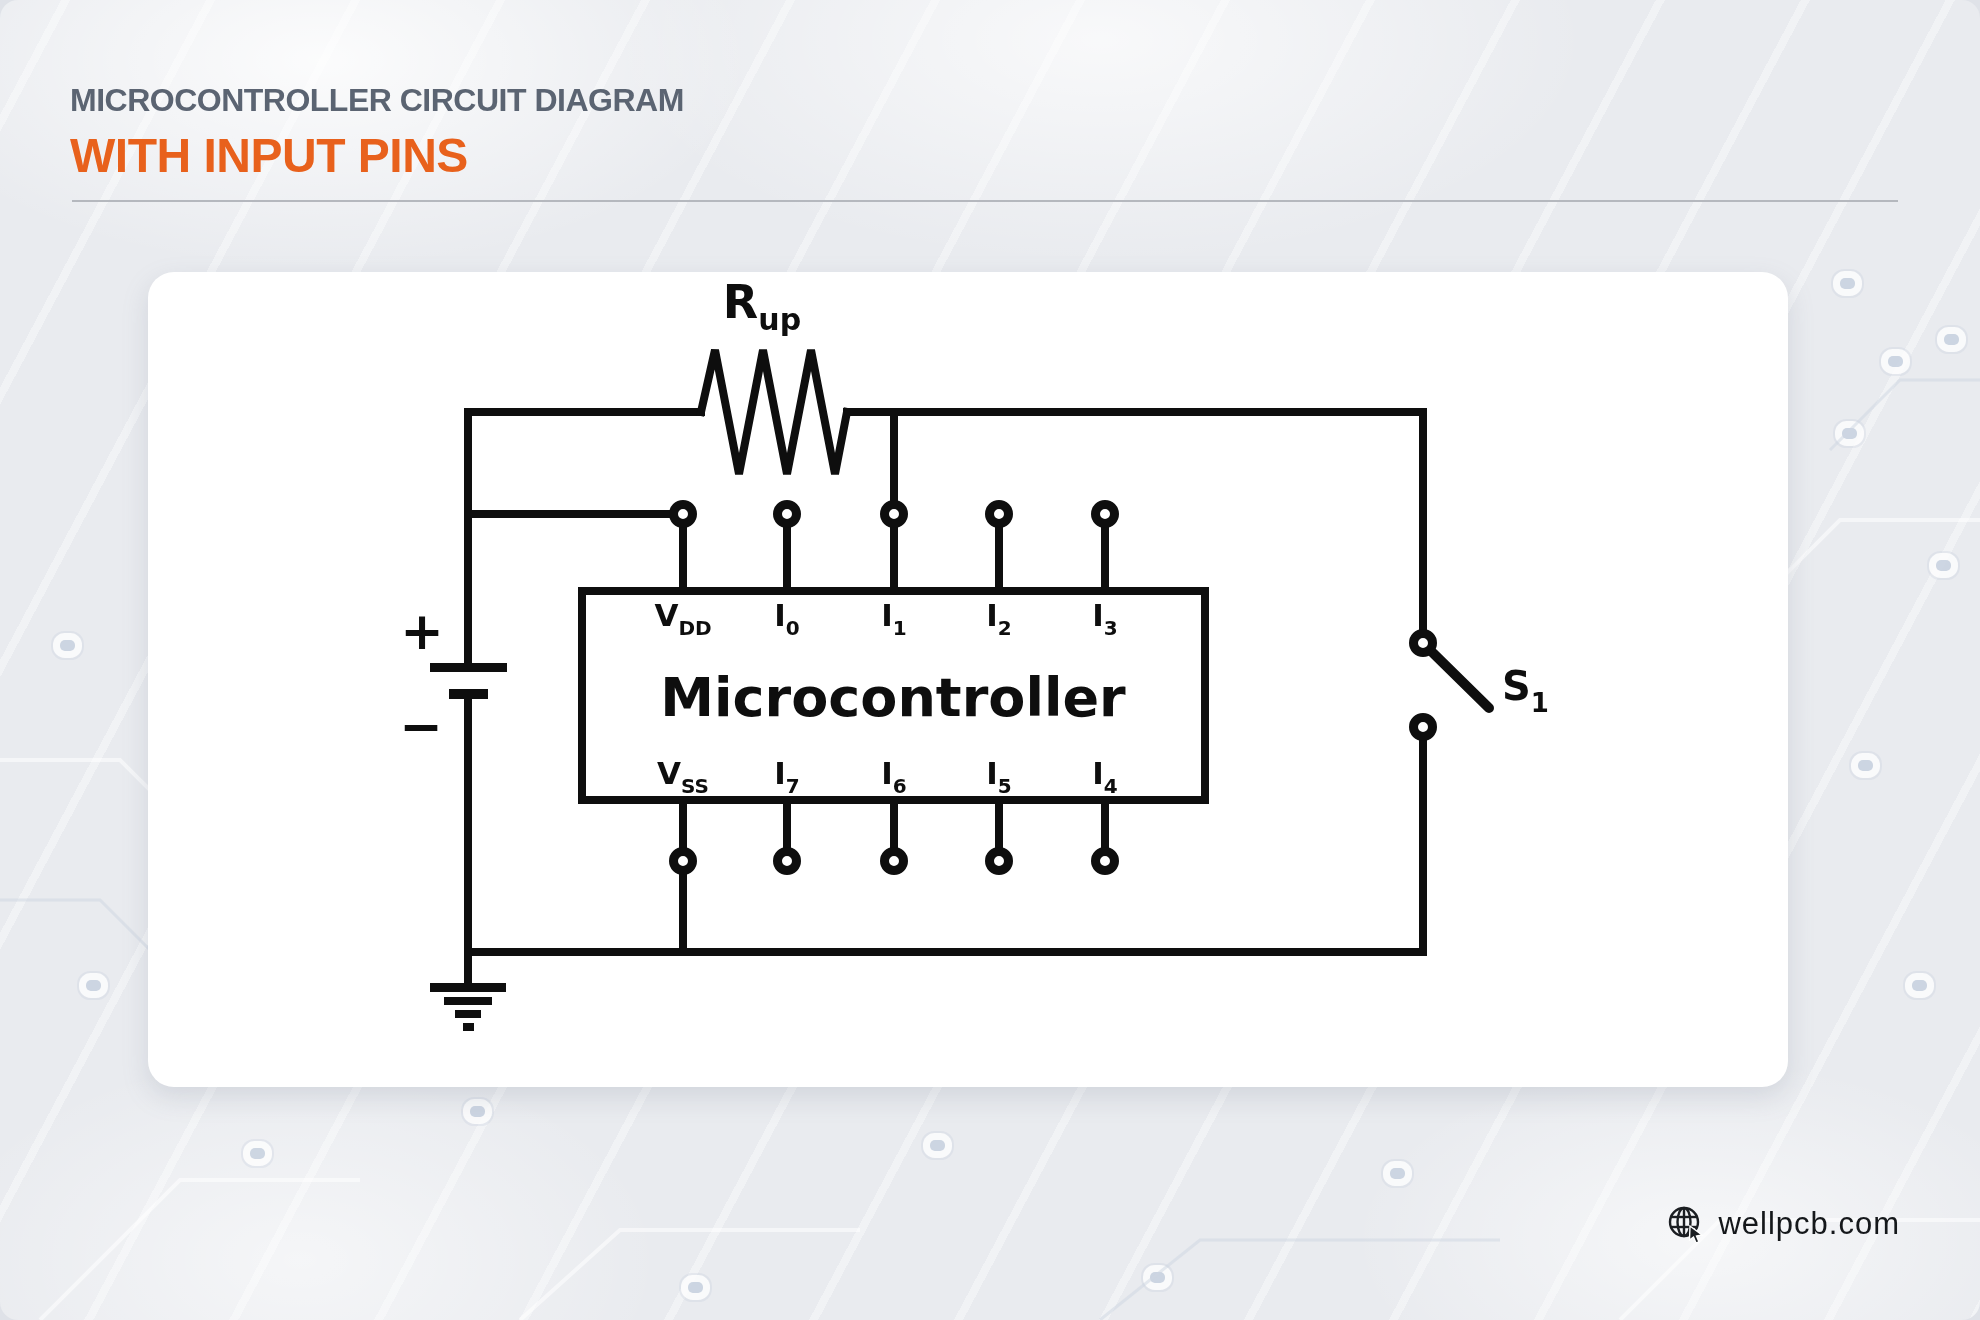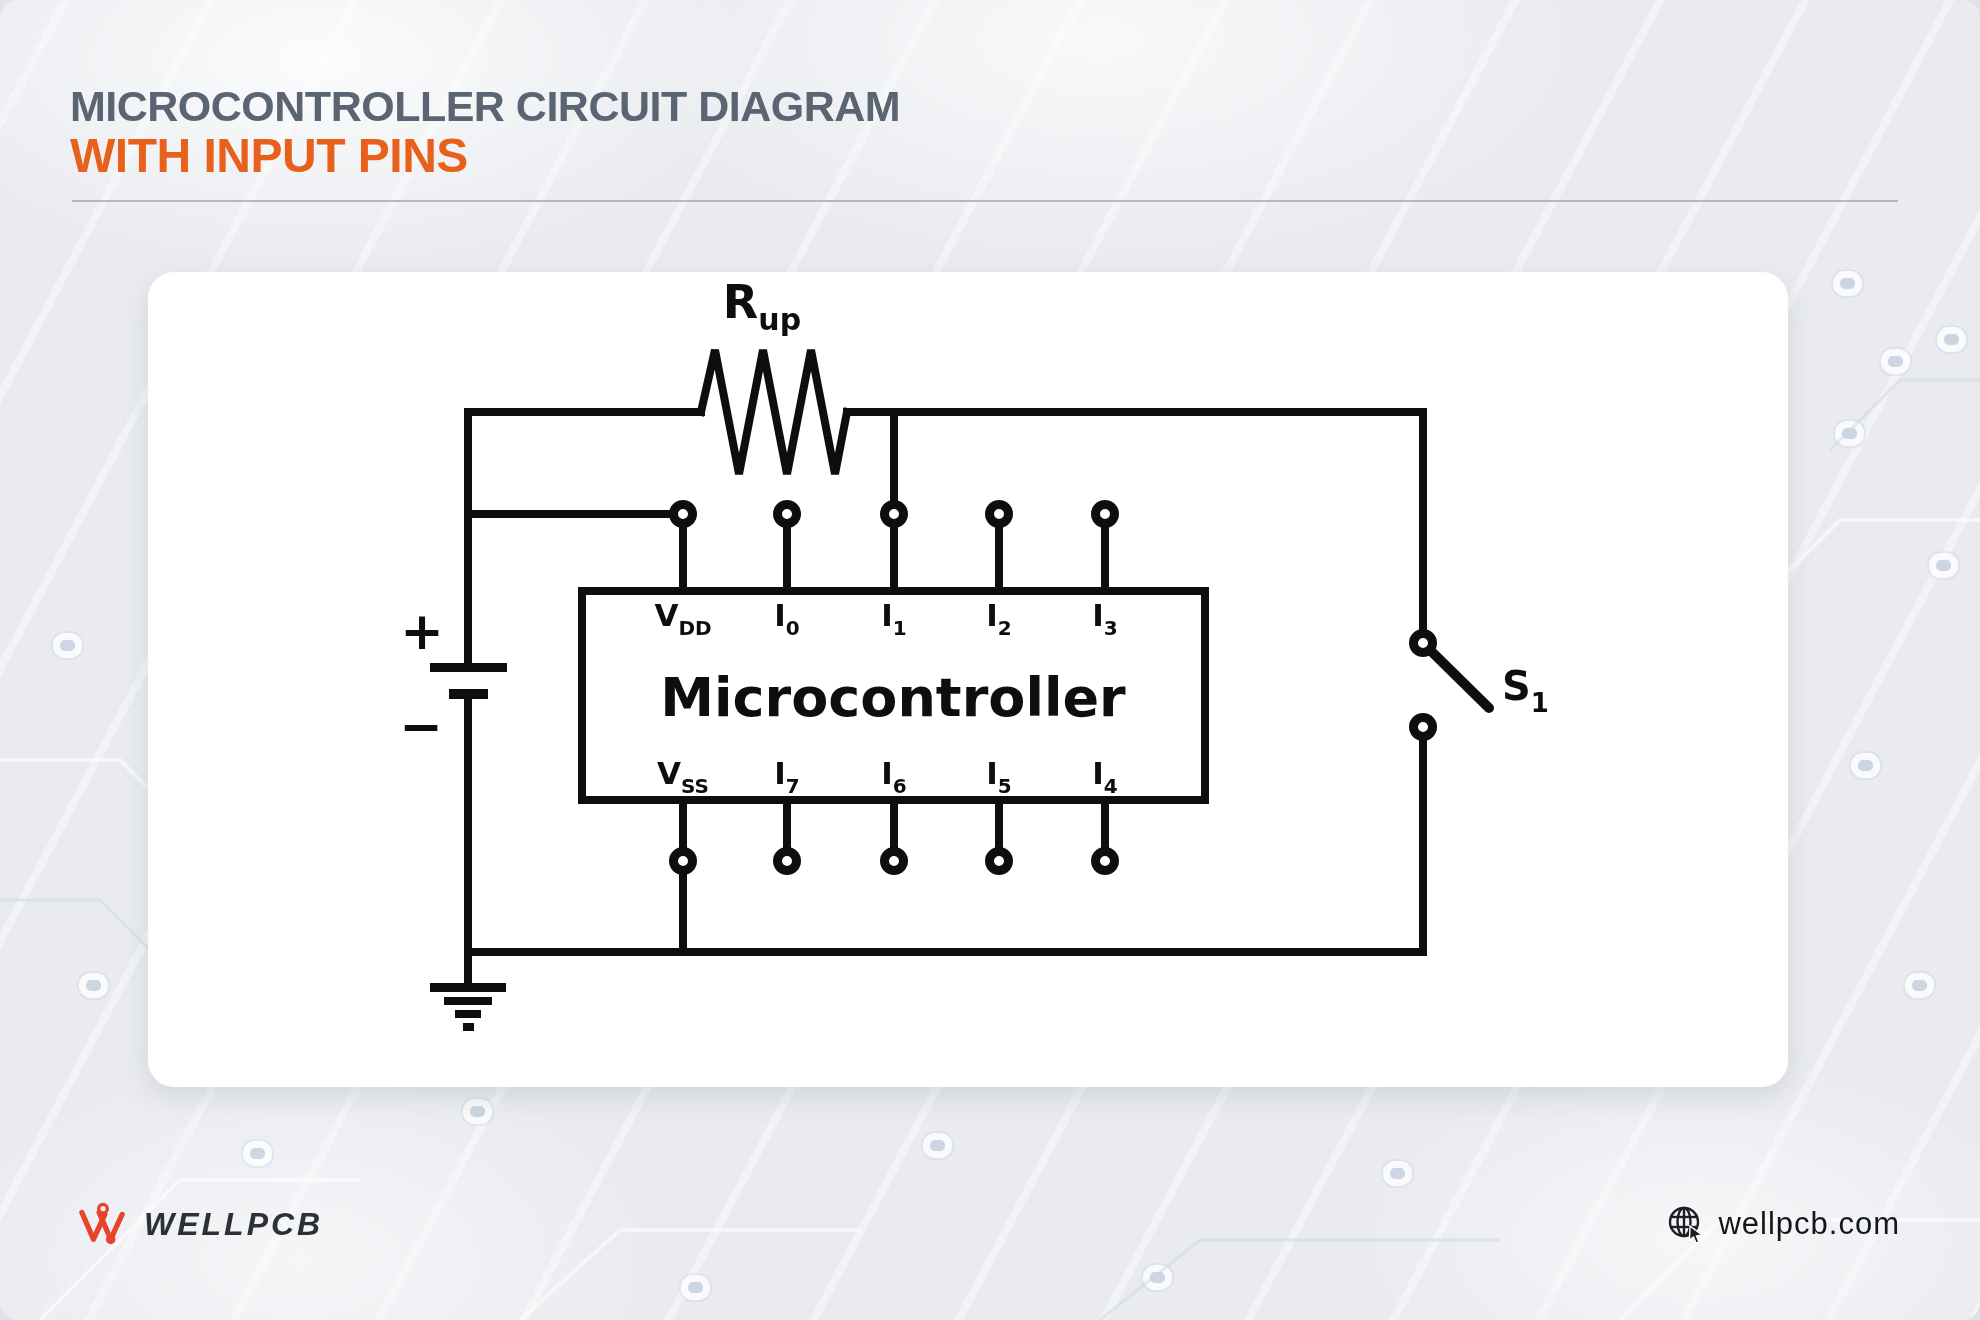--- a/index.html
+++ b/index.html
@@ -25,21 +25,21 @@
     position:absolute;width:15px;height:11px;border-radius:5px;
     background:#c5d0df;
     box-shadow:0 0 0 7px rgba(255,255,255,.95), 0 0 0 9px rgba(203,211,224,.45);
     opacity:.8;
   }
   .traces{position:absolute;left:0;top:0;pointer-events:none;}
 
   
   .title1{
     position:absolute;left:70px;top:82px;
-    font-size:43px;font-weight:900;letter-spacing:-.5px;
+    font-size:32px;font-weight:900;letter-spacing:-.5px;
     color:#5b6472;
   }
   .title2{
     position:absolute;left:70px;top:128px;
     font-size:48px;font-weight:900;letter-spacing:-.5px;
     color:#e8611c;
   }
   .title-rule{
     position:absolute;left:72px;top:200px;width:1826px;height:2px;
     background:#b5b8be;
@@ -191,31 +191,20 @@
     <text class="pin-label" x="894" y="784" text-anchor="middle"><tspan>I</tspan><tspan class="sub" dy="9">6</tspan></text>
     <text class="pin-label" x="999" y="784" text-anchor="middle"><tspan>I</tspan><tspan class="sub" dy="9">5</tspan></text>
     <text class="pin-label" x="1105" y="784" text-anchor="middle"><tspan>I</tspan><tspan class="sub" dy="9">4</tspan></text>
 
     <circle class="terminal" cx="1423" cy="643" r="9.5"></circle>
     <circle class="terminal" cx="1423" cy="727" r="9.5"></circle>
     <path class="blade" d="M1433,653 L1489,708"></path>
     <text class="s1-label" x="1502" y="700"><tspan>S</tspan><tspan class="sub" dy="12">1</tspan></text>
   </svg>
 
-  <div class="footer-left">
-    <svg width="58" height="46" viewBox="0 0 60 48">
-      <g fill="none" stroke="#E8432B" stroke-width="5.5" stroke-linecap="round" stroke-linejoin="round">
-        <path d="M8,12 L20,40 L32,14"></path>
-        <path d="M26,12 L38,40 L50,14"></path>
-      </g>
-      <circle cx="30" cy="8" r="4.5" fill="none" stroke="#E8432B" stroke-width="3.5"></circle>
-      <circle cx="38" cy="40" r="5" fill="#E8432B"></circle>
-    </svg>
-    <span class="brand-text">WELLPCB</span>
-  </div>
 
   <div class="footer-right">
     <svg width="40" height="40" viewBox="0 0 40 40">
       <g fill="none" stroke="#1b1e22" stroke-width="2.4">
         <circle cx="18" cy="18" r="14"></circle>
         <ellipse cx="18" cy="18" rx="6.5" ry="14"></ellipse>
         <line x1="4" y1="13" x2="32" y2="13"></line>
         <line x1="4" y1="23" x2="32" y2="23"></line>
         <line x1="18" y1="4" x2="18" y2="32"></line>
       </g>

